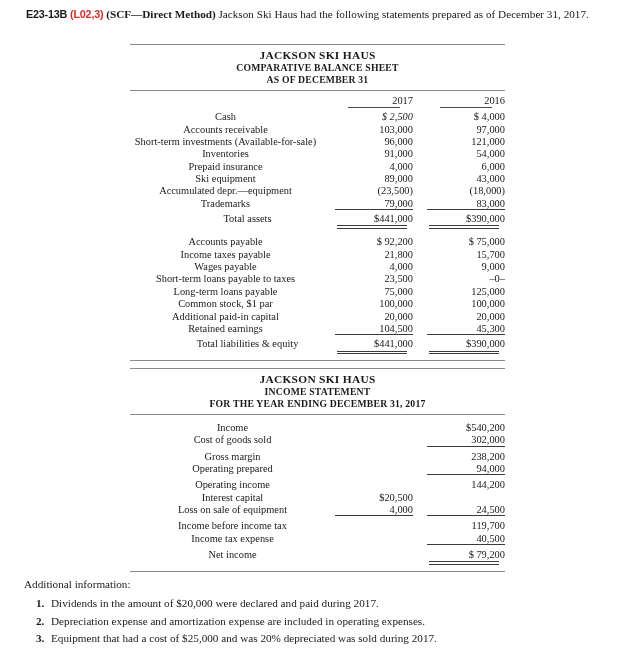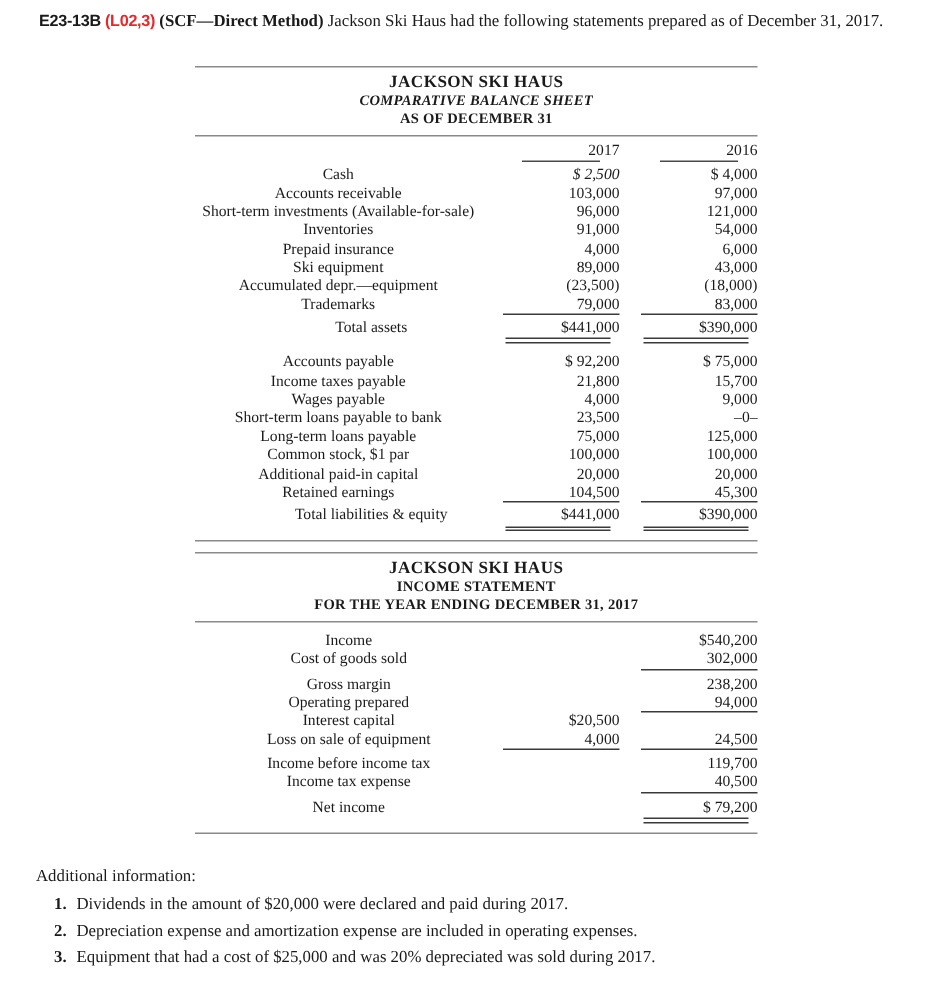--- a/index.html
+++ b/index.html
@@ -171,21 +171,21 @@
 <body>
 
 <div class="ex-header">
   <span class="ex-code">E23-13B</span><span> </span><span class="ex-lo">(L02,3)</span><span> </span><span class="ex-topic">(SCF—Direct Method)</span><span> </span><span class="ex-body">Jackson Ski Haus had the following statements prepared as of December 31, 2017.</span>
 </div>
 
 <div class="stmt" style="top:44px;">
   <div class="rule-top"></div>
 
   <div class="stmt-title">JACKSON SKI HAUS</div>
-  <div class="stmt-sub" style="text-transform:uppercase; font-variant:small-caps;font-style:italic;">Comparative Balance Sheet</div>
+  <div class="stmt-sub" style="text-transform:uppercase; font-variant:small-caps;">Comparative Balance Sheet</div>
   <div class="stmt-sub" style="text-transform:uppercase; font-variant:small-caps; padding-bottom:4px;">As of December 31</div>
 
   <div class="rule-mid"></div>
 
   <table class="fin">
     <tbody>
         <tr>
       <td class="label" style="padding-top:4px;">&nbsp;</td>
       <td class="gap"></td>
       <td class="yearhead" style="padding-top:4px;">
@@ -282,21 +282,21 @@
       <td class="num2">15,700</td>
     </tr>
     <tr>
       <td class="label">Wages payable</td>
       <td class="gap"></td>
       <td class="num">4,000</td>
       <td class="gap"></td>
       <td class="num2">9,000</td>
     </tr>
     <tr>
-      <td class="label">Short-term loans payable to bank</td>
+      <td class="label">Short-term loans payable to taxes</td>
       <td class="gap"></td>
       <td class="num">23,500</td>
       <td class="gap"></td>
       <td class="num2">–0–</td>
     </tr>
     <tr>
       <td class="label">Long-term loans payable</td>
       <td class="gap"></td>
       <td class="num">75,000</td>
       <td class="gap"></td>
@@ -369,20 +369,26 @@
       <td class="gap"></td>
       <td class="num2" style="padding-top:4px;">238,200</td>
     </tr>
     <tr>
       <td class="label">Operating prepared</td>
       <td class="num"></td>
       <td class="gap"></td>
       <td class="num2 ul-single">94,000</td>
     </tr>
 
+    <tr>
+      <td class="label" style="padding-top:4px;">Operating income</td>
+      <td class="num" style="padding-top:4px;"></td>
+      <td class="gap"></td>
+      <td class="num2" style="padding-top:4px;">144,200</td>
+    </tr>
     <tr>
       <td class="label">Interest capital</td>
       <td class="num">$20,500</td>
       <td class="gap"></td>
       <td class="num2"></td>
     </tr>
     <tr>
       <td class="label">Loss on sale of equipment</td>
       <td class="num ul-single">4,000</td>
       <td class="gap"></td>

